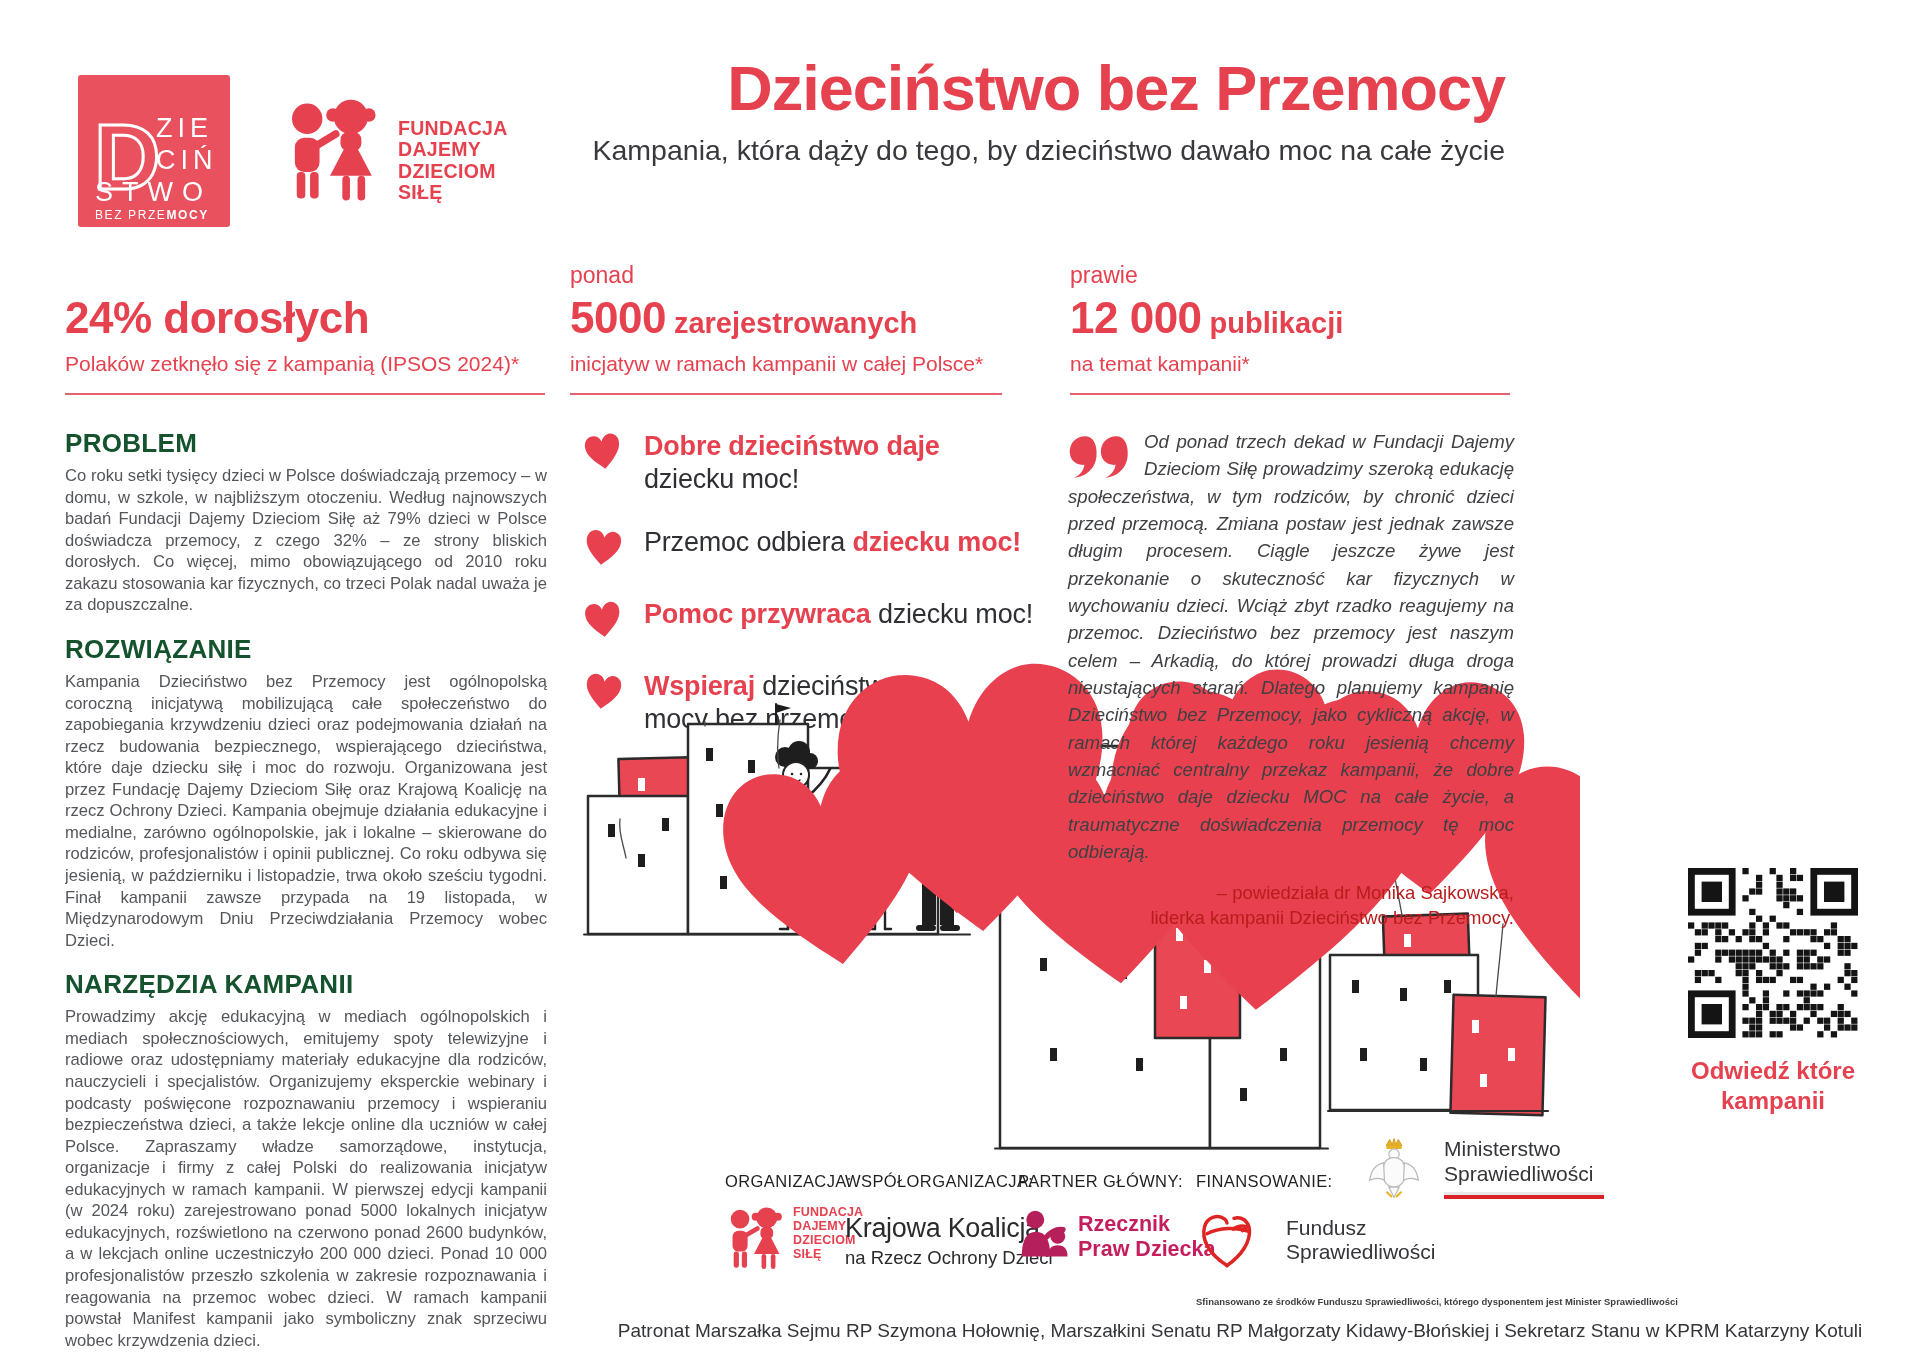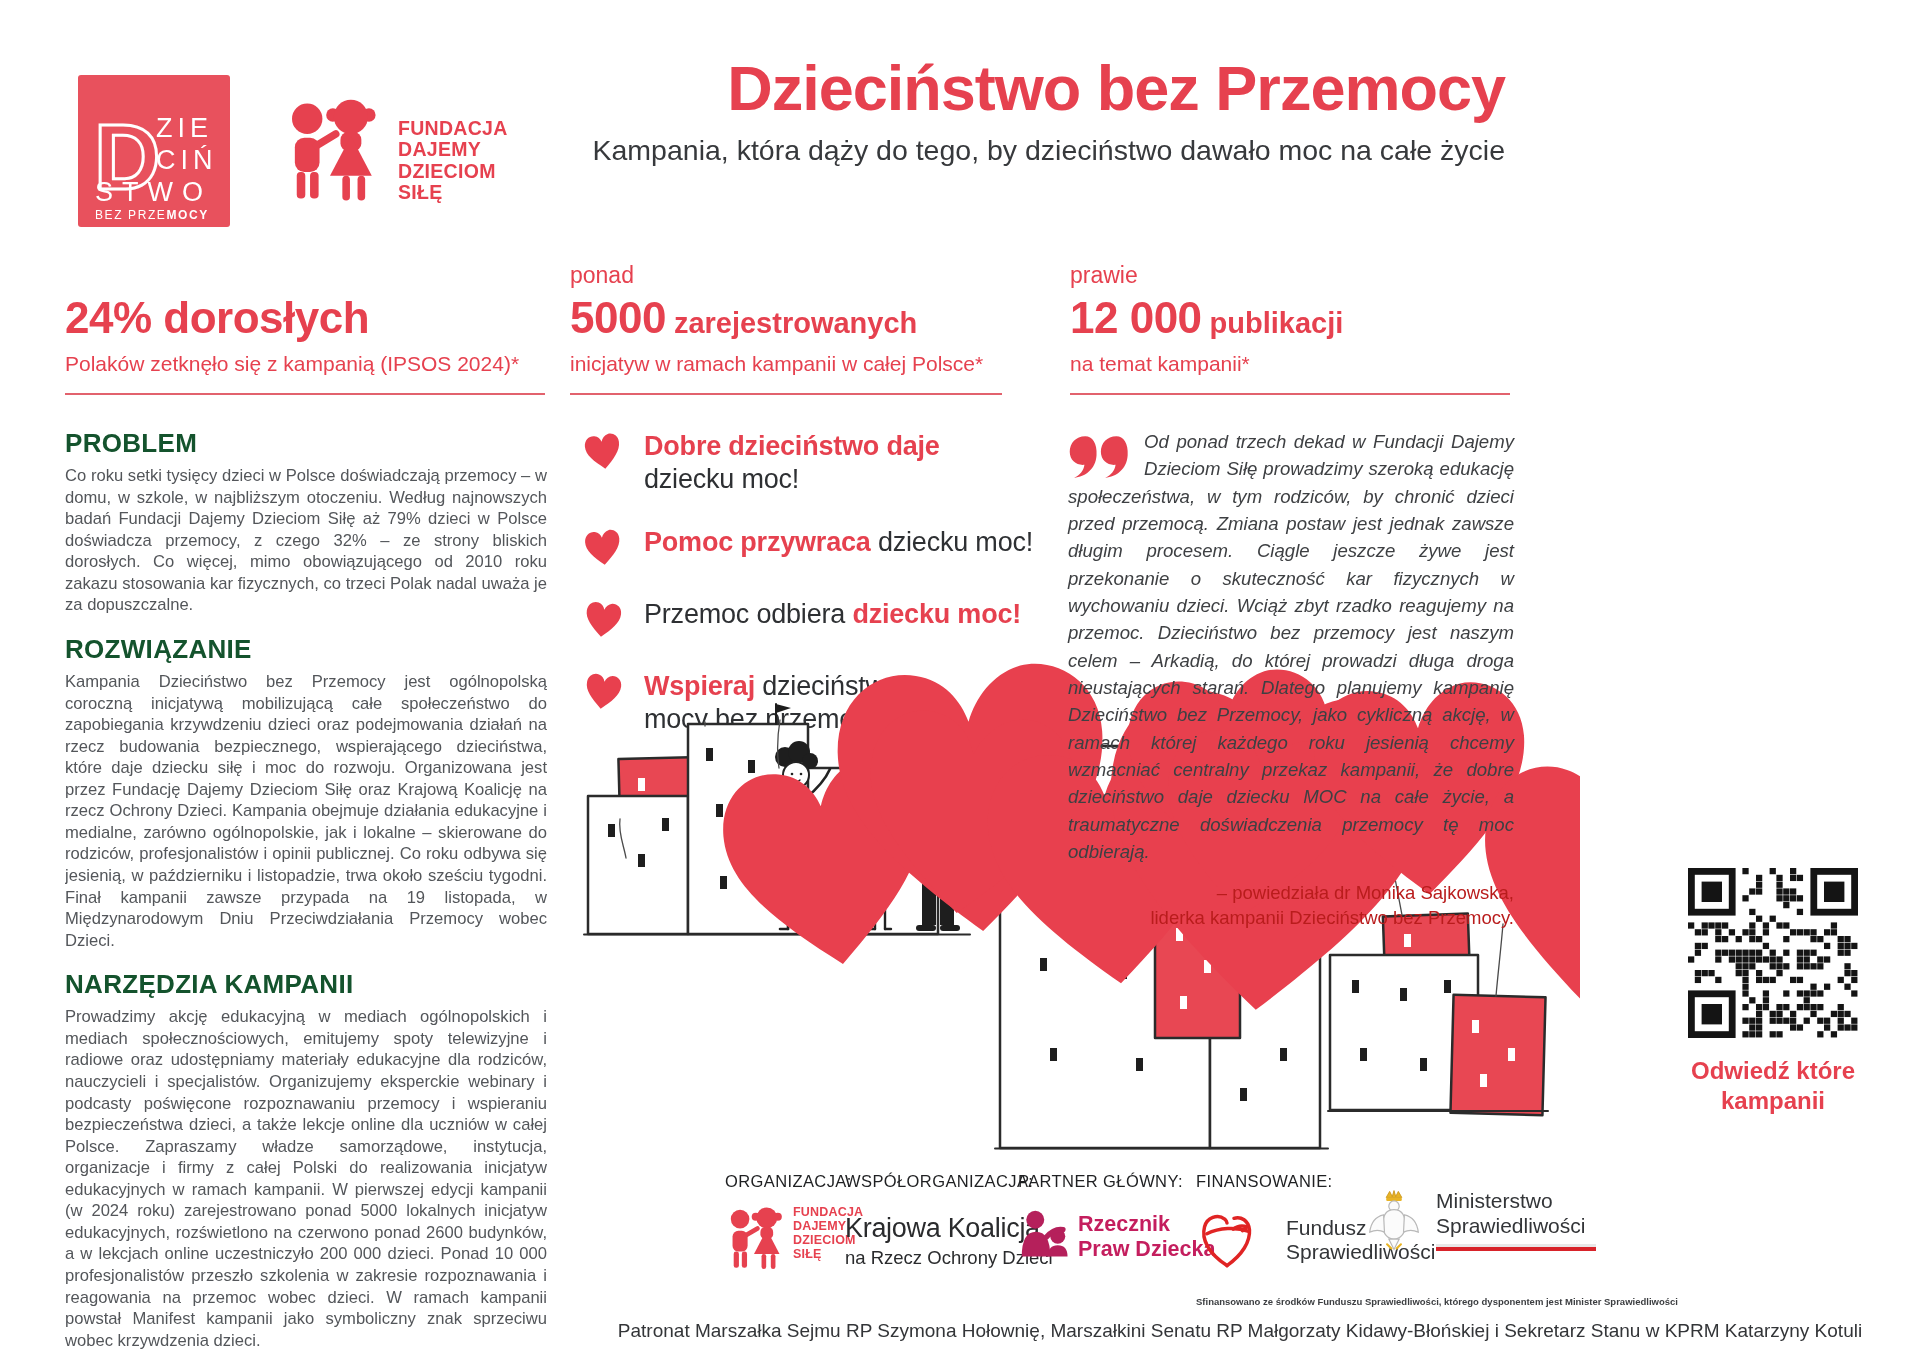--- a/index.html
+++ b/index.html
@@ -59,21 +59,21 @@
   .p-main  { position:absolute; left:1018px; top:1172px; }
   .p-fin   { position:absolute; left:1196px; top:1172px; }
   .org-logo-row { display:flex; gap:10px; margin-top:14px; }
   .org-text { color:#e6414f; font-weight:bold; font-size:12.5px; line-height:1.12; width:92px; letter-spacing:.2px; }
   .coorg-name { font-size:27px; color:#2a2b2d; margin-top:22px; letter-spacing:-.3px; }
   .coorg-sub  { font-size:18.5px; color:#2a2b2d; margin-top:3px; }
   .main-logo-row { display:flex; margin-top:16px; align-items:center; }
   .rzecznik-text { color:#c41e5e; font-weight:bold; font-size:21.5px; line-height:1.15; }
   .fin-row { display:flex; gap:28px; margin-top:16px; align-items:center; }
   .fin-text { font-size:21px; color:#333538; line-height:1.15; }
-  .ms-block { position:absolute; left:1368px; top:1188px; display:flex; gap:16px; align-items:center; }
+  .ms-block { position:absolute; left:1368px; top:1136px; display:flex; gap:24px; align-items:center; }
   .ms-text-wrap { position:relative; }
   .ms-flag { margin-top:6px; height:7px; width:160px; }
   .ms-flag .w { height:3px; background:#e8e8e8; }
   .ms-flag .r { height:4px; background:#d8232a; }
   .fin-note { position:absolute; left:1196px; top:1296px; width:400px; font-size:9.5px;
       font-weight:bold; color:#3c3e41; white-space:nowrap; }
 
   
   .patronage { position:absolute; left:560px; top:1320px; width:1360px; text-align:center;
       font-size:19px; color:#333538; }
@@ -191,29 +191,29 @@
 
   <div class="slogans">
     <div class="slogan">
       <svg class="heart" viewBox="0 0 100 100">
           <use href="#heart-sym" fill="#e8404e" transform="rotate(-8 50 50)"></use>
         </svg>
       <div class="txt"><span class="red">Dobre dzieciństwo daje</span><br><span>dziecku moc!</span></div>
     </div>
     <div class="slogan">
       <svg class="heart" viewBox="0 0 100 100">
+          <use href="#heart-sym" fill="#e8404e" transform="rotate(7 50 50)"></use>
+        </svg>
+      <div class="txt"><span>Przemoc odbiera </span><span class="red">dziecku moc!</span></div>
+    </div>
+    <div class="slogan">
+      <svg class="heart" viewBox="0 0 100 100">
           <use href="#heart-sym" fill="#e8404e" transform="rotate(-6 50 50)"></use>
         </svg>
       <div class="txt"><span class="red">Pomoc przywraca </span><span>dziecku moc!</span></div>
-    </div>
-    <div class="slogan">
-      <svg class="heart" viewBox="0 0 100 100">
-          <use href="#heart-sym" fill="#e8404e" transform="rotate(7 50 50)"></use>
-        </svg>
-      <div class="txt"><span>Przemoc odbiera </span><span class="red">dziecku moc!</span></div>
     </div>
     <div class="slogan">
       <svg class="heart" viewBox="0 0 100 100">
           <use href="#heart-sym" fill="#e8404e" transform="rotate(8 50 50)"></use>
         </svg>
       <div class="txt"><span class="red">Wspieraj </span><span>dzieciństwo</span><br><span>mocy bez przemocy</span></div>
     </div>
   </div>
 
   <svg class="illustration" viewBox="0 0 1000 532">

